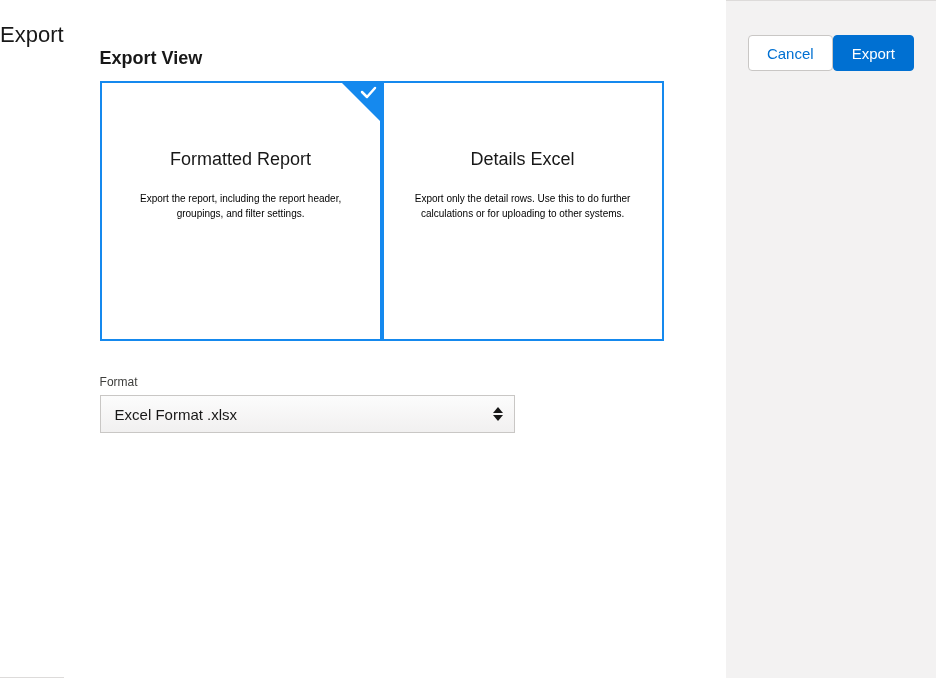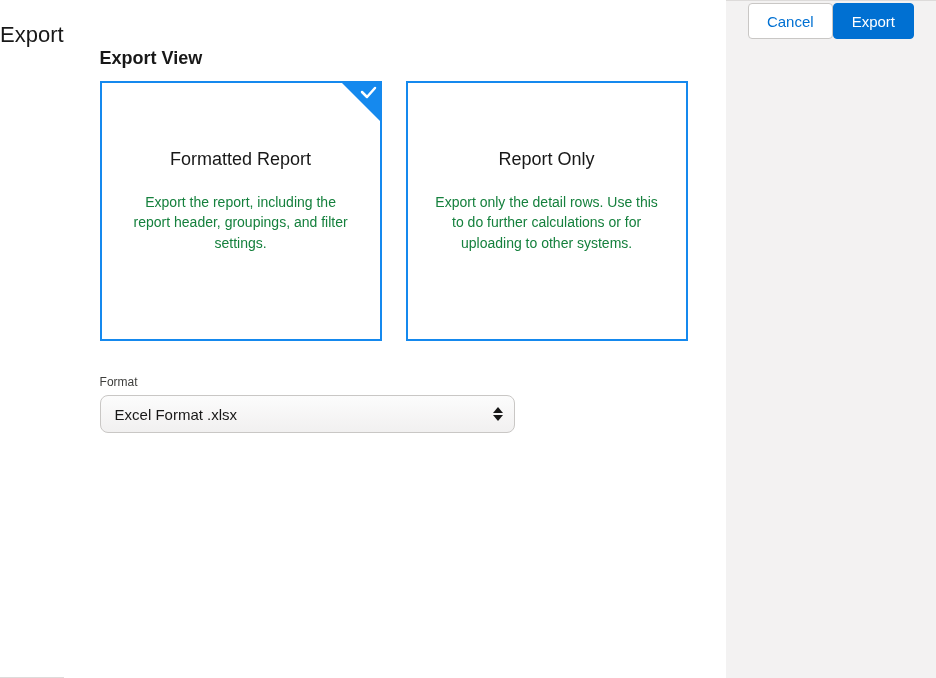--- a/index.html
+++ b/index.html
@@ -35,21 +35,20 @@
       padding: 48px 36px 0 36px;
     }
     .section-title {
       font-size: 18px;
       font-weight: 700;
       color: #181818;
       margin-bottom: 12px;
     }
     .card-row {
       display: flex;
-      gap: 24px;
     }
     .card {
       position: relative;
       width: 282px;
       height: 260px;
       border: 2px solid #1589ee;
       background: #ffffff;
       padding: 36px 18px 18px 18px;
       text-align: center;
       cursor: pointer;
@@ -61,23 +60,23 @@
       border-width: 2px;
     }
     .card-title {
       font-size: 18px;
       font-weight: 400;
       color: #181818;
       margin-top: 30px;
       margin-bottom: 22px;
     }
     .card-desc {
-      font-size: 14px;
+      font-size: 10px;
       line-height: 1.45;
-      color: #15803d;
+      color: #000000;
       padding: 0 8px;
     }
     .corner-check {
       position: absolute;
       top: -1px;
       right: -1px;
       width: 40px;
       height: 40px;
     }
     .corner-check svg {
@@ -94,21 +93,21 @@
     }
     .select-wrap {
       position: relative;
       width: 415px;
     }
     .select {
       width: 100%;
       height: 38px;
       border: 1px solid #c9c7c5;
       background: linear-gradient(#fcfcfc, #f1f0f0);
-      border-radius: 8px;
+      border-radius: 0;
       padding: 0 34px 0 14px;
       font-size: 15px;
       color: #181818;
       display: flex;
       align-items: center;
       cursor: pointer;
     }
     .select-caret {
       position: absolute;
       right: 12px;
@@ -122,21 +121,21 @@
       width: 0;
       height: 0;
       border-left: 5px solid transparent;
       border-right: 5px solid transparent;
     }
     .select-caret .up { border-bottom: 6px solid #181818; }
     .select-caret .down { border-top: 6px solid #181818; }
     .footer {
       background: #f3f2f2;
       border-top: 1px solid #dddbda;
-      padding: 2px 22px;
+      padding: 34px 22px;
       display: flex;
       justify-content: flex-end;
     }
     .btn {
       height: 36px;
       padding: 0 18px;
       border-radius: 4px;
       font-size: 15px;
       cursor: pointer;
       display: inline-flex;
@@ -174,21 +173,21 @@
           <svg width="40" height="40" viewBox="0 0 40 40">
             <polygon points="0,0 40,0 40,40" fill="#1589ee"></polygon>
             <polyline points="21,10 26,15 34,6" fill="none" stroke="#ffffff" stroke-width="2.5" stroke-linecap="round" stroke-linejoin="round"></polyline>
           </svg>
         </div>
         <div class="card-title">Formatted Report</div>
         <div class="card-desc">Export the report, including the report header, groupings, and filter settings.</div>
       </div>
 
       <div class="card">
-        <div class="card-title">Report Only</div>
+        <div class="card-title">Details Excel</div>
         <div class="card-desc">Export only the detail rows. Use this to do further calculations or for uploading to other systems.</div>
       </div>
 
     </div>
 
     <div class="field">
       <label class="field-label">Format</label>
       <div class="select-wrap">
         <div class="select">
           <span>Excel Format .xlsx</span>

